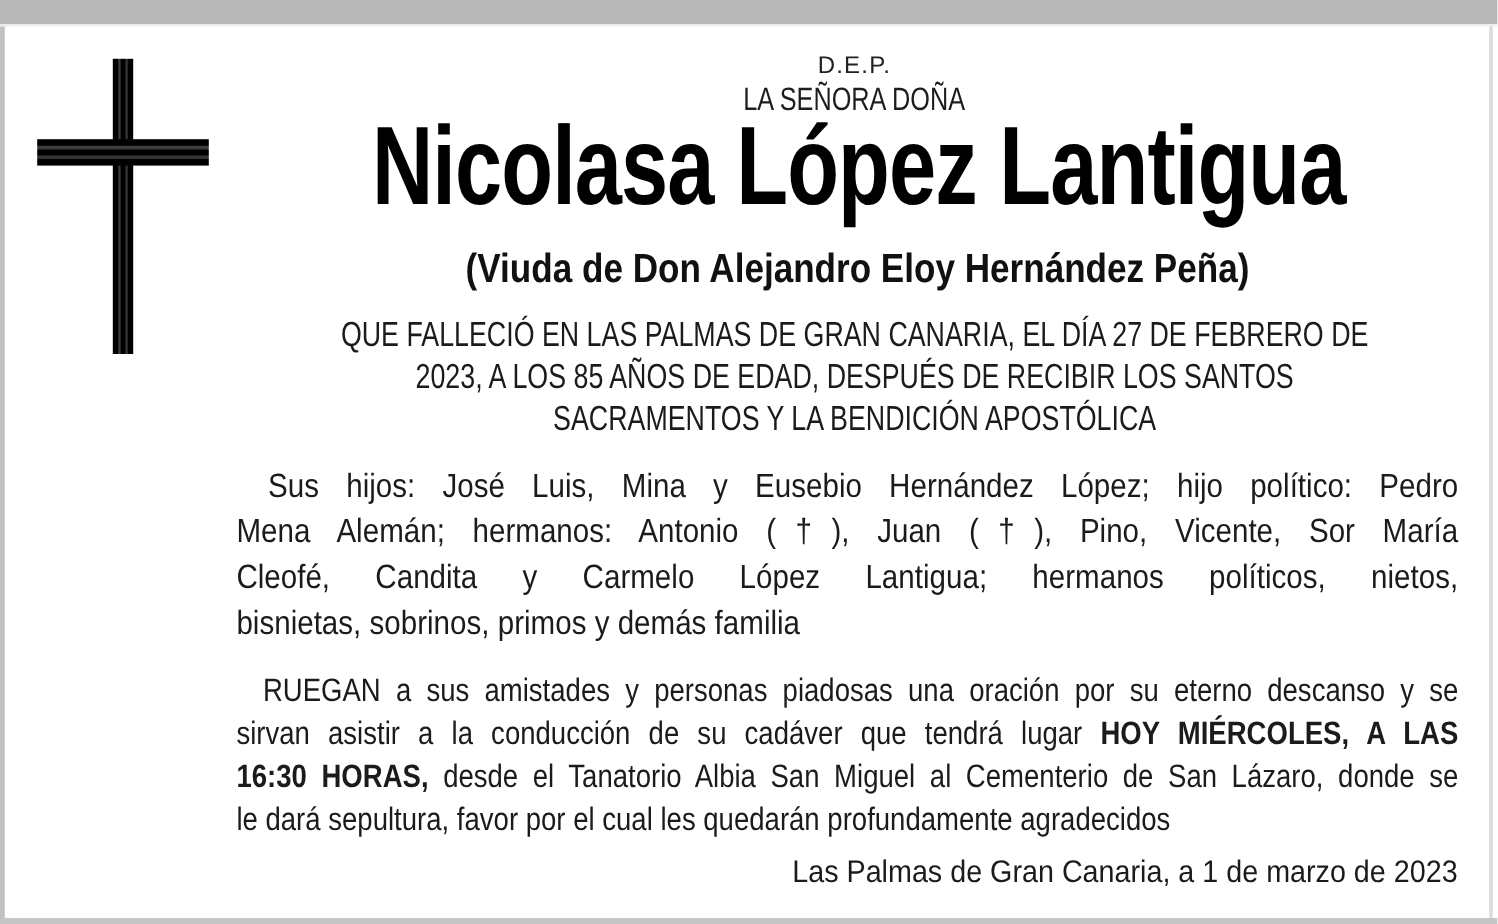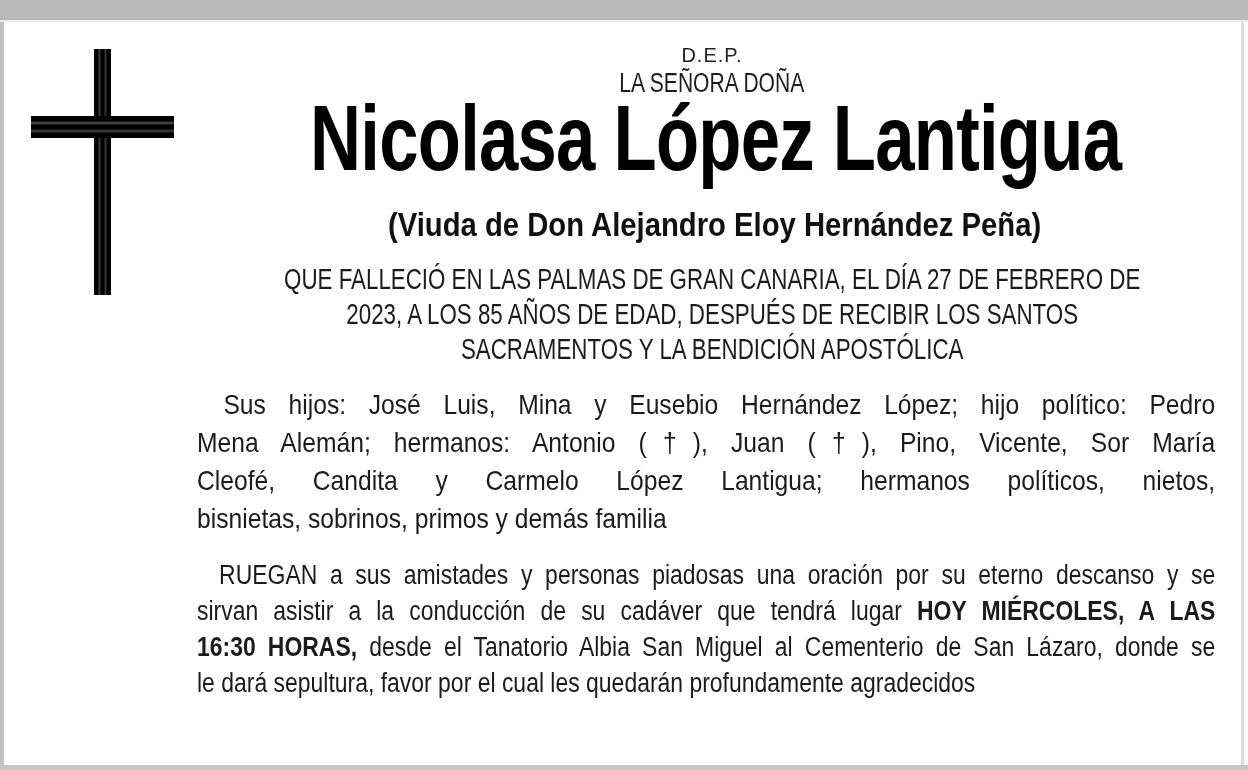--- a/index.html
+++ b/index.html
@@ -94,14 +94,17 @@
     <div class="lline">bisnietas, sobrinos, primos y demás familia</div>
   </div>
 
   <div class="pblock plea">
     <div class="jline indent24">RUEGAN a sus amistades y personas piadosas una oración por su eterno descanso y se</div>
     <div class="jline"><span>sirvan asistir a la conducción de su cadáver que tendrá lugar </span><span class="b">HOY MIÉRCOLES, A LAS</span></div>
     <div class="jline"><span class="b">16:30 HORAS,</span><span> desde el Tanatorio Albia San Miguel al Cementerio de San Lázaro, donde se</span></div>
     <div class="lline">le dará sepultura, favor por el cual les quedarán profundamente agradecidos</div>
   </div>
 
+  <div class="closing">
+    <span class="rscale">Las Palmas de Gran Canaria, a 1 de marzo de 2023</span>
+  </div>
 
 </div>
 
 </body></html>

